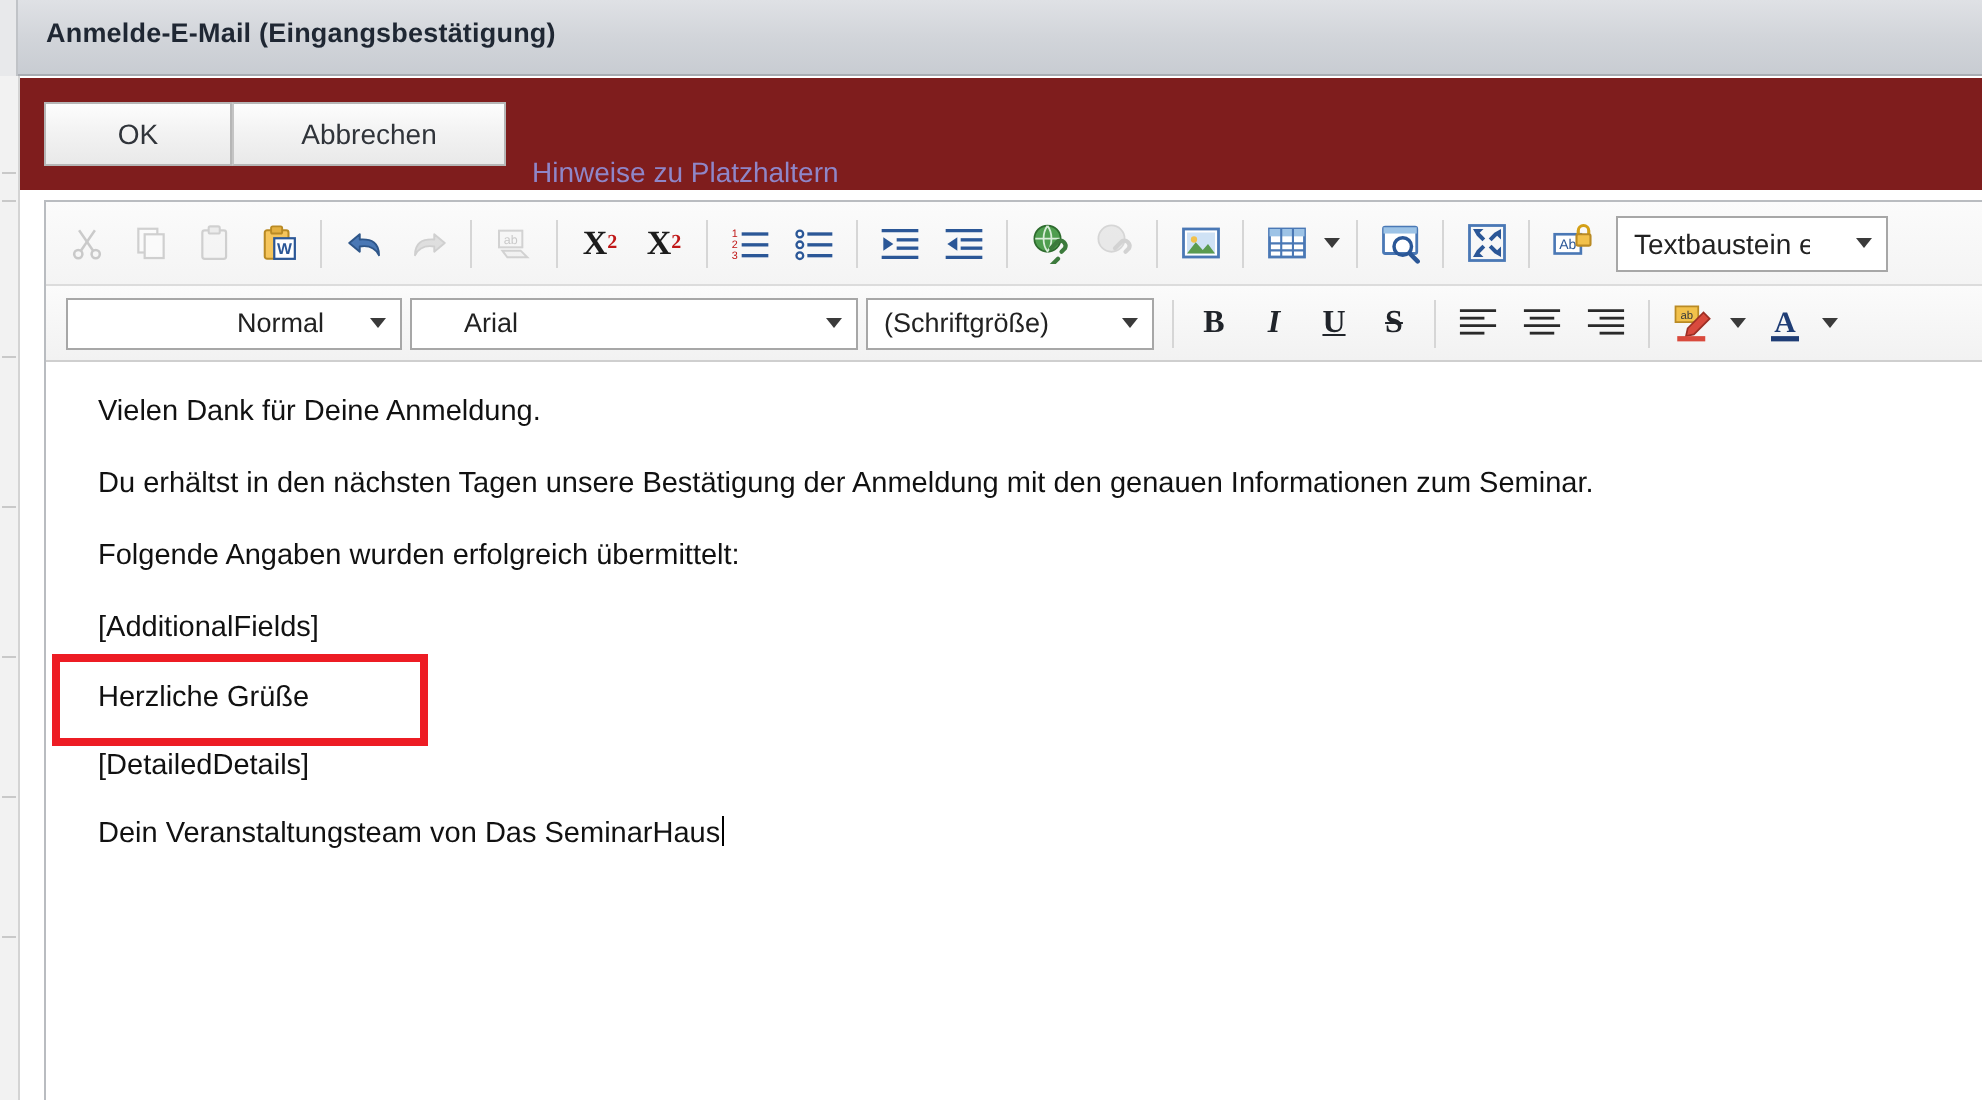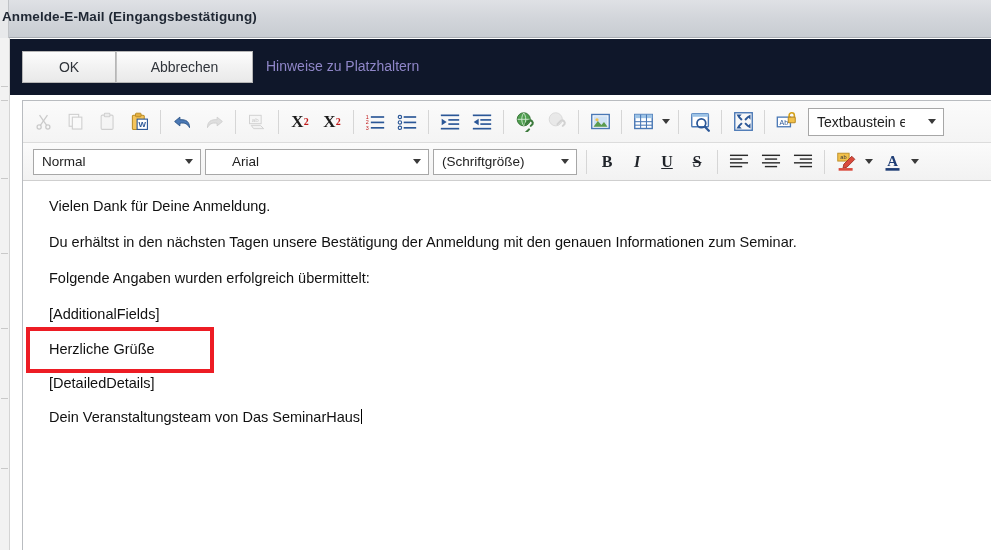--- a/index.html
+++ b/index.html
@@ -41,34 +41,34 @@
   }
   .titlebar-left-cap {
     position: absolute;
     left: 0; top: 0;
     width: 9px; height: 38px;
     background: #e8e9eb;
     border-right: 1px solid #c0c3c7;
   }
   .titlebar-text {
     position: absolute;
-    left: 2px; top: 9px;
+    left: 23px; top: 9px;
     font-size: 13.5px;
     font-weight: bold;
     color: #1f2733;
     letter-spacing: 0.1px;
     white-space: nowrap;
   }
 
   
   .actionbar {
     position: absolute;
     left: 10px; top: 39px;
     right: 0; height: 56px;
-    background: #0f172a;
+    background: #7f1d1d;
     text-decoration: underline;
   }
   .btn {
     position: absolute;
     top: 12px;
     height: 32px;
     background: linear-gradient(to bottom, #fdfdfd 0%, #f3f3f3 45%, #e9e9e9 100%);
     border: 1px solid #b6b6b6;
     color: #30343a;
     font-size: 14px;
@@ -187,21 +187,21 @@
     padding-left: 8px;
     white-space: nowrap;
     overflow: hidden;
     flex: 1 1 auto;
   }
   .sel .sel-caret {
     width: 22px;
     display: flex; align-items: center; justify-content: center;
     flex: 0 0 auto;
   }
-  #sel-paragraph { width: 168px; margin-left: 6px; }
+  #sel-paragraph { width: 168px; margin-left: 6px; text-align: right; }
   #sel-font { width: 224px; padding-left: 18px; }
   #sel-size { width: 144px; }
   #sel-snippet { width: 136px; height: 28px; margin-left: 6px; }
   #sel-snippet .sel-label { font-size: 14px; }
 
   
   .doc {
     position: absolute;
     left: 0; right: 0;
     top: 82px; bottom: 0;
@@ -253,21 +253,21 @@
   </div>
 
   <div class="titlebar">
     <div class="titlebar-left-cap"></div>
     <div class="titlebar-text">Anmelde-E-Mail (Eingangsbestätigung)</div>
   </div>
 
   <div class="actionbar">
     <button class="btn" id="btn-ok">OK</button>
     <button class="btn" id="btn-cancel">Abbrechen</button>
-    <a class="hint-link" style="color: rgb(143, 134, 200);">Hinweise zu Platzhaltern</a>
+    <a class="hint-link" style="color: rgb(143, 134, 200); margin-top: 20px;">Hinweise zu Platzhaltern</a>
   </div>
 
   <div class="editor">
 
     <div class="toolbar">
 
       <div class="tb-btn disabled">
         <svg width="19" height="19" viewBox="0 0 24 24">
           <g fill="none" stroke="#8c8c8c" stroke-width="1.6">
             <line x1="7" y1="4" x2="16" y2="17"></line>

